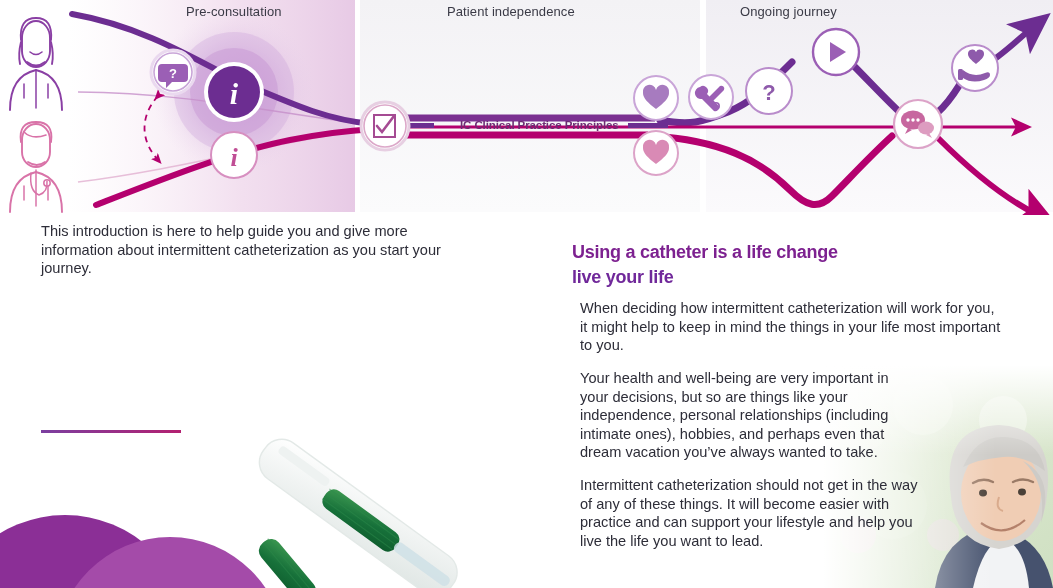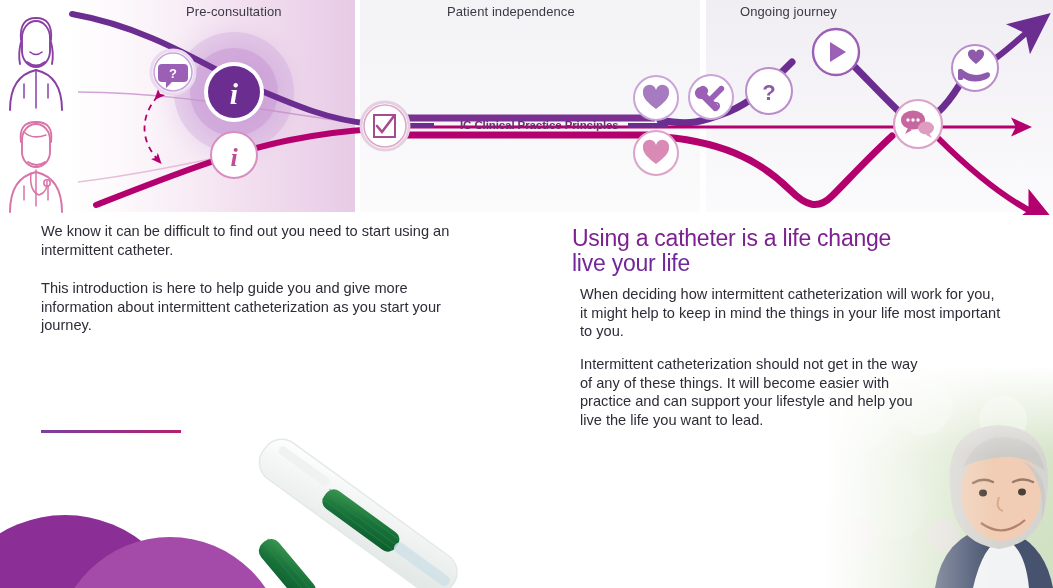--- a/index.html
+++ b/index.html
@@ -37,22 +37,22 @@
     font-size:14.6px;line-height:18.5px;color:#2d2d38;margin:0 0 20px 0;
     max-width:410px;
   }
   .rule{
     position:absolute;left:41px;top:430px;width:140px;height:3px;
     background:linear-gradient(90deg,#7b3fa0 0%,#b32070 100%);
   }
   
   .right-col{position:absolute;left:572px;top:226px;width:430px;z-index:5;}
   .h2{
-    font-size:23px;line-height:24.6px;font-weight:400;color:#70289a;
-    margin:0 0 10px 0;letter-spacing:-.25px;
+    font-size:18px;line-height:24.6px;font-weight:700;color:#70289a;
+    margin:14px 0 10px 0;letter-spacing:-.25px;
   }
   .h2 .ln{display:block;}
   .h2 .ln1{color:#7d2190;}
   .rp{
     font-size:14.6px;line-height:18.6px;color:#2d2d38;margin:0 0 14px 8px;
     max-width:425px;
   }
   .rp.narrow{max-width:340px;}
   
   .decor{position:absolute;left:0;top:215px;width:1053px;height:373px;overflow:hidden;z-index:1;pointer-events:none;}
@@ -312,25 +312,25 @@
       <path d="M158,158 q22,14 44,-3 q-20,20 -44,3 z" fill="#ffffff"></path>
       <path d="M158,158 q22,16 44,-3" stroke="#b4816a" stroke-width="2.2" fill="none"></path>
       <path d="M200,96 q24,22 18,62 q14,-46 -18,-62 z" fill="#cdcbc7"></path>
     </svg>
     <div class="fade-right"></div>
     <div class="fade-top"></div>
   </div>
 </div>
 
 <div class="left-col">
-  <p class="body-p">We know it can be difficult to find out you need to start using an intermittent catheter.</p>
   <p class="body-p">This introduction is here to help guide you and give more information about intermittent catheterization as you start your journey.</p>
 </div>
 <div class="rule"></div>
 
 <div class="right-col">
   <h2 class="h2">
     <span class="ln ln1">Using a catheter is a life change</span>
     <span class="ln">live your life</span>
   </h2>
   <p class="rp">When deciding how intermittent catheterization will work for you, it might help to keep in mind the things in your life most important to you.</p>
+  <p class="rp narrow">Your health and well-being are very important in your decisions, but so are things like your independence, personal relationships (including intimate ones), hobbies, and perhaps even that dream vacation you’ve always wanted to take.</p>
   <p class="rp narrow">Intermittent catheterization should not get in the way of any of these things. It will become easier with practice and can support your lifestyle and help you live the life you want to lead.</p>
 </div>
 
 </body></html>

